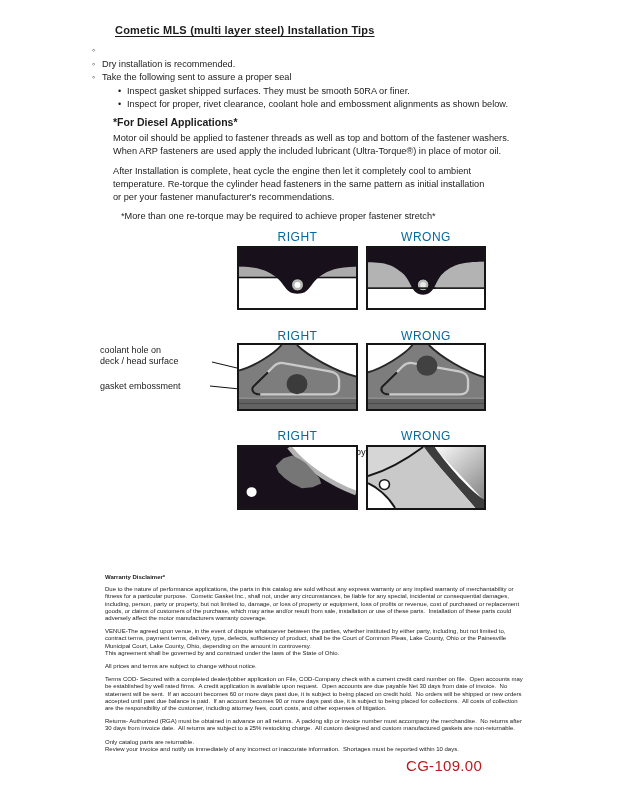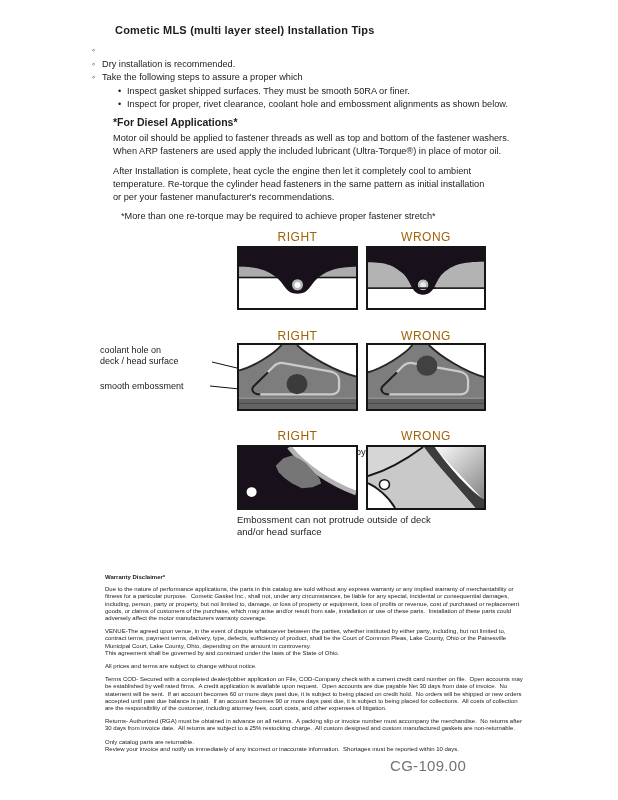--- a/index.html
+++ b/index.html
@@ -2,58 +2,58 @@
 <html><head>
 <meta charset="utf-8">
 <style>
   html,body { margin:0; padding:0; background:#fff; }
   .page {
     position:relative; width:618px; height:800px; background:#ffffff;
     font-family:"Liberation Sans", sans-serif; color:#1c1c1c; overflow:hidden;
   }
   .abs { position:absolute; }
   .title {
-    font-size:11px; font-weight:bold; 
+    font-size:11px; font-weight:bold; text-decoration:underline;
     text-underline-offset:2px; letter-spacing:0.2px;
   }
   .bullets { font-size:9.2px; line-height:13.5px; }
   .bullet-row { display:flex; }
   .bullet-row .marker { width:10px; flex:0 0 10px; }
   .bullet-row.sub { margin-left:26px; }
   .bullet-row.sub .marker { width:9px; flex:0 0 9px; }
   .section-heading { font-size:10.5px; font-weight:bold;text-align:right; }
   .body-text { font-size:9.2px; line-height:13px; white-space:pre-wrap; }
-  .fig-label { font-size:12px; letter-spacing:0.5px; text-align:center; color:#a16207; }
+  .fig-label { font-size:12px; letter-spacing:0.5px; text-align:center; color:#0369a1; }
   .fig-box { border:2px solid #151515; background:#fff; }
   .fig-box svg { display:block; }
   .caption { font-size:9.5px; line-height:12px; white-space:pre-wrap; }
   .annot { font-size:9px; line-height:10.5px; text-align:left; white-space:pre-wrap; }
   .disclaimer { font-size:6px; line-height:7.2px; color:#222; }
   .disclaimer .d-heading { font-weight:bold; margin-bottom:5px; }
   .disclaimer p { margin:0 0 6px 0; white-space:pre-wrap; }
-  .code { font-size:15px; letter-spacing:0.3px; color:#737373; }
+  .code { font-size:15px; letter-spacing:0.3px; color:#b91c1c;margin-left:16px; }
 </style>
 </head>
 <body>
 
 <div class="page">
 
   <div class="abs title" style="left:115px; top:24px;">Cometic MLS (multi layer steel) Installation Tips</div>
 
   <div class="abs bullets" style="left:92px; top:44px;">
     <div class="bullet-row">
       <span class="marker">◦</span>
     </div>
     <div class="bullet-row">
       <span class="marker">◦</span>
       <span>Dry installation is recommended.</span>
     </div>
     <div class="bullet-row">
       <span class="marker">◦</span>
-      <span>Take the following steps to assure a proper which</span>
+      <span>Take the following sent to assure a proper seal</span>
     </div>
     <div class="bullet-row sub">
       <span class="marker">•</span>
       <span>Inspect gasket shipped surfaces.  They must be smooth 50RA or finer.</span>
     </div>
     <div class="bullet-row sub">
       <span class="marker">•</span>
       <span>Inspect for proper, rivet clearance, coolant hole and embossment alignments as shown below.</span>
     </div>
   </div>
@@ -89,21 +89,21 @@
       <circle cx="57" cy="37.5" r="2.9" fill="#e9e9e9"></circle>
       <rect x="44" y="40" width="26" height="1.6" fill="#141414"></rect>
     </svg>
   </div>
 
   <div class="abs fig-label" style="left:237px; top:329px; width:121px;">RIGHT</div>
   <div class="abs fig-label" style="left:366px; top:329px; width:120px;">WRONG</div>
 
   <div class="abs annot" style="left:100px; top:345px; width:112px;">coolant hole on
 deck / head surface</div>
-  <div class="abs annot" style="left:100px; top:381px; width:110px;">smooth embossment</div>
+  <div class="abs annot" style="left:100px; top:381px; width:110px;">gasket embossment</div>
 
   <svg class="abs" style="left:205px; top:352px;" width="90" height="45" viewBox="0 0 90 45">
     <line x1="7" y1="10" x2="86" y2="29" stroke="#111" stroke-width="1"></line>
     <line x1="5" y1="34" x2="54" y2="39" stroke="#111" stroke-width="1"></line>
   </svg>
 
   <div class="abs fig-box" style="left:237px; top:343px;">
     <svg width="117" height="64" viewBox="0 0 121 68" preserveAspectRatio="none">
       <rect width="121" height="68" fill="#7d7d7d"></rect>
       <rect x="0" y="57" width="121" height="11" fill="#636363"></rect>
@@ -159,22 +159,20 @@
       <path d="M68,0 L120,0 L120,57 Z" fill="url(#g3)"></path>
       <path d="M57,0 L69,0 C84,22 104,45 120,56 L120,65 L111,65 C94,44 71,19 57,0 Z" fill="#3d3d3d"></path>
       <path d="M0,0 L58,0 C71,19 94,44 111,65 L28,65 C21,52 9,42 0,38 Z" fill="#c9c9c9"></path>
       <path d="M0,0 L57,0 C40,13 18,25.5 0,31 Z" fill="#d6d6d6"></path>
       <path d="M57,0 C40,13 18,25.5 0,31" fill="none" stroke="#161616" stroke-width="2"></path>
       <path d="M0,38.5 C9,42.5 21,52.5 28,65 L0,65 Z" fill="#ffffff"></path>
       <path d="M0,38.5 C9,42.5 21,52.5 28,65" fill="none" stroke="#161616" stroke-width="2"></path>
       <circle cx="17" cy="40" r="5.2" fill="#ffffff" stroke="#161616" stroke-width="1.6"></circle>
     </svg>
   </div>
-  <div class="abs caption" style="left:237px; top:514px;">Embossment can not protrude outside of deck
-and/or head surface</div>
 
   <div class="abs disclaimer" style="left:105px; top:574px; width:430px;">
     <div class="d-heading">Warranty Disclaimer*</div>
     <p>Due to the nature of performance applications, the parts in this catalog are sold without any express warranty or any implied warranty of merchantability or
 fitness for a particular purpose.  Cometic Gasket Inc., shall not, under any circumstances, be liable for any special, incidental or consequential damages,
 including, person, party or property, but not limited to, damage, or loss of property or equipment, loss of profits or revenue, cost of purchased or replacement
 goods, or claims of customers of the purchase, which may arise and/or result from sale, installation or use of these parts.  Installation of these parts could
 adversely affect the motor manufacturers warranty coverage.</p>
     <p>VENUE-The agreed upon venue, in the event of dispute whatsoever between the parties, whether instituted by either party, including, but not limited to,
 contract terms, payment terms, delivery, type, defects, sufficiency of product, shall be the Court of Common Pleas, Lake County, Ohio or the Painesville

